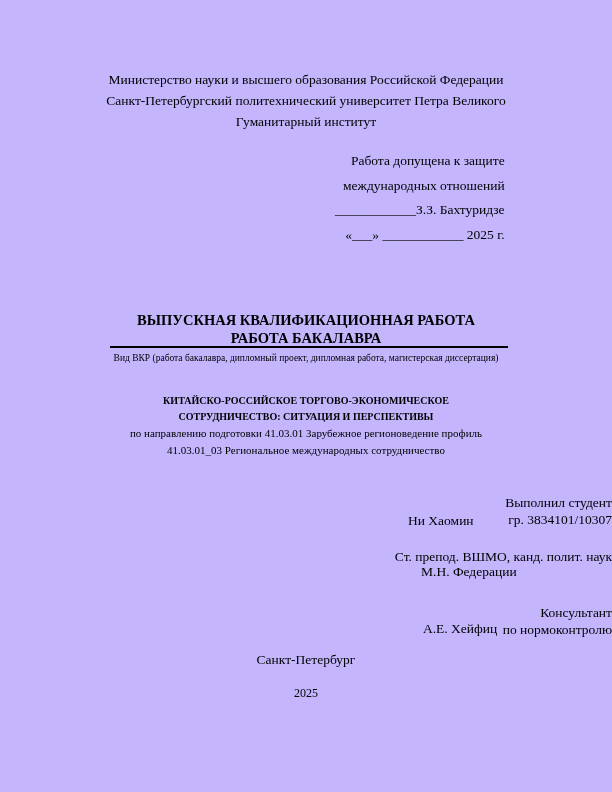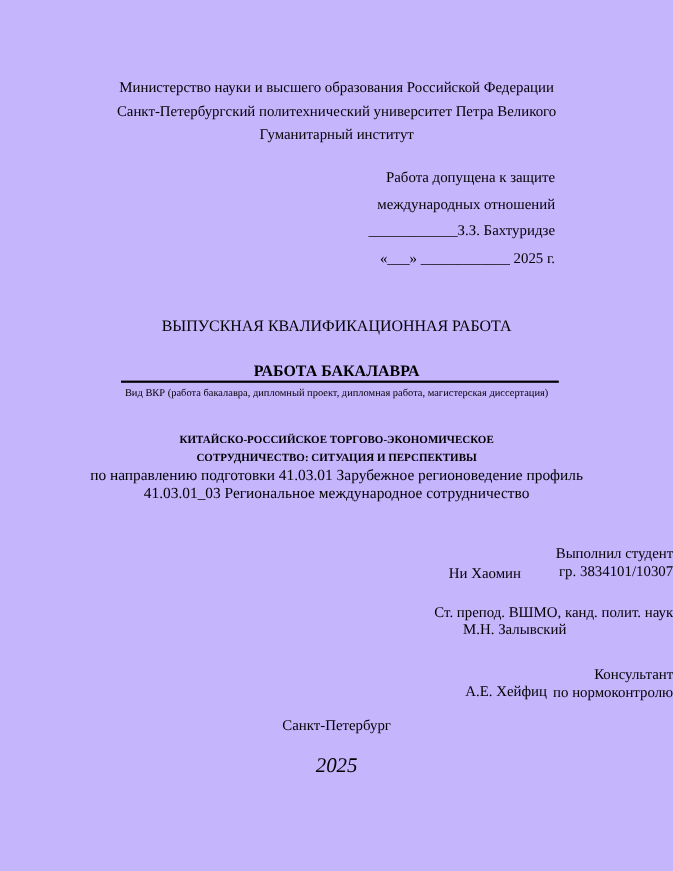--- a/index.html
+++ b/index.html
@@ -25,53 +25,53 @@
 
   .admission {
     position: absolute;
     left: 335px; top: 149px;
     font-size: 13.5px;
     line-height: 24.6px;
     text-align: right;
     white-space: nowrap;
   }
 
-  .vkr-h1 { top: 289px; font-size: 14.5px; font-weight: normal; }
+  .vkr-h1 { top: 312px; font-size: 14.5px; font-weight: bold; }
   .vkr-h2 { top: 330px; font-size: 14.5px; font-weight: bold; }
 
   .vkr-rule {
     position: absolute;
     top: 346px; left: 110px;
     width: 398px; height: 2px;
     background: #000000;
   }
 
   .vkr-caption { top: 353px; font-size: 9.5px; }
 
   .title-block { top: 393px; line-height: 16.2px; }
   .title-bold { font-size: 10px; font-weight: bold; }
-  .title-normal { font-size: 14px; }
+  .title-normal { font-size: 11px; }
 
   .sig-row {
     position: absolute;
     left: 68px; right: 0;
     font-size: 13.5px;
     line-height: 17px;
     text-align: right;
   }
   .sig-row.row-1 { top: 494px; }
   .sig-row.row-2 { top: 548px; }
   .sig-row.row-3 { top: 604px; }
   .sig-name { position: absolute; white-space: nowrap; }
   .row-1 .sig-name { left: 340px; top: 18px; }
   .row-2 .sig-name { left: 353px; top: 15px; }
   .row-3 .sig-name { left: 355px; top: 16px; }
 
   .footer-city { top: 652px; font-size: 13.5px; text-align: center; }
-  .footer-year { top: 686px; font-size: 19px; font-style: italic; }
+  .footer-year { top: 686px; font-size: 12px; }
 </style>
 </head>
 <body>
 
 <div class="page">
 
   <div class="centered ministry">
     <div>Министерство науки и высшего образования Российской Федерации</div>
     <div>Санкт-Петербургский политехнический университет Петра Великого</div>
     <div>Гуманитарный институт</div>
@@ -86,32 +86,32 @@
 
   <div class="centered vkr-h1">ВЫПУСКНАЯ КВАЛИФИКАЦИОННАЯ РАБОТА</div>
   <div class="centered vkr-h2">РАБОТА БАКАЛАВРА</div>
   <div class="vkr-rule"></div>
   <div class="centered vkr-caption">Вид ВКР (работа бакалавра, дипломный проект, дипломная работа, магистерская диссертация)</div>
 
   <div class="centered title-block">
     <div class="title-bold">КИТАЙСКО-РОССИЙСКОЕ ТОРГОВО-ЭКОНОМИЧЕСКОЕ</div>
     <div class="title-bold">СОТРУДНИЧЕСТВО: СИТУАЦИЯ И ПЕРСПЕКТИВЫ</div>
     <div class="title-normal">по направлению подготовки 41.03.01 Зарубежное регионоведение профиль</div>
-    <div class="title-normal">41.03.01_03 Региональное международное сотрудничество</div>
+    <div class="title-normal">41.03.01_03 Региональное международных сотрудничество</div>
   </div>
 
   <div class="sig-row row-1">
     <div>Выполнил студент</div>
     <div>гр. 3834101/10307</div>
     <div class="sig-name">Ни Хаомин</div>
   </div>
 
   <div class="sig-row row-2">
     <div>Ст. препод. ВШМО, канд. полит. наук</div>
-    <div class="sig-name">М.Н. Залывский</div>
+    <div class="sig-name">М.Н. Федерации</div>
   </div>
 
   <div class="sig-row row-3">
     <div>Консультант</div>
     <div>по нормоконтролю</div>
     <div class="sig-name">А.Е. Хейфиц</div>
   </div>
 
   <div class="centered footer-city">Санкт-Петербург</div>
   <div class="centered footer-year">2025</div>

